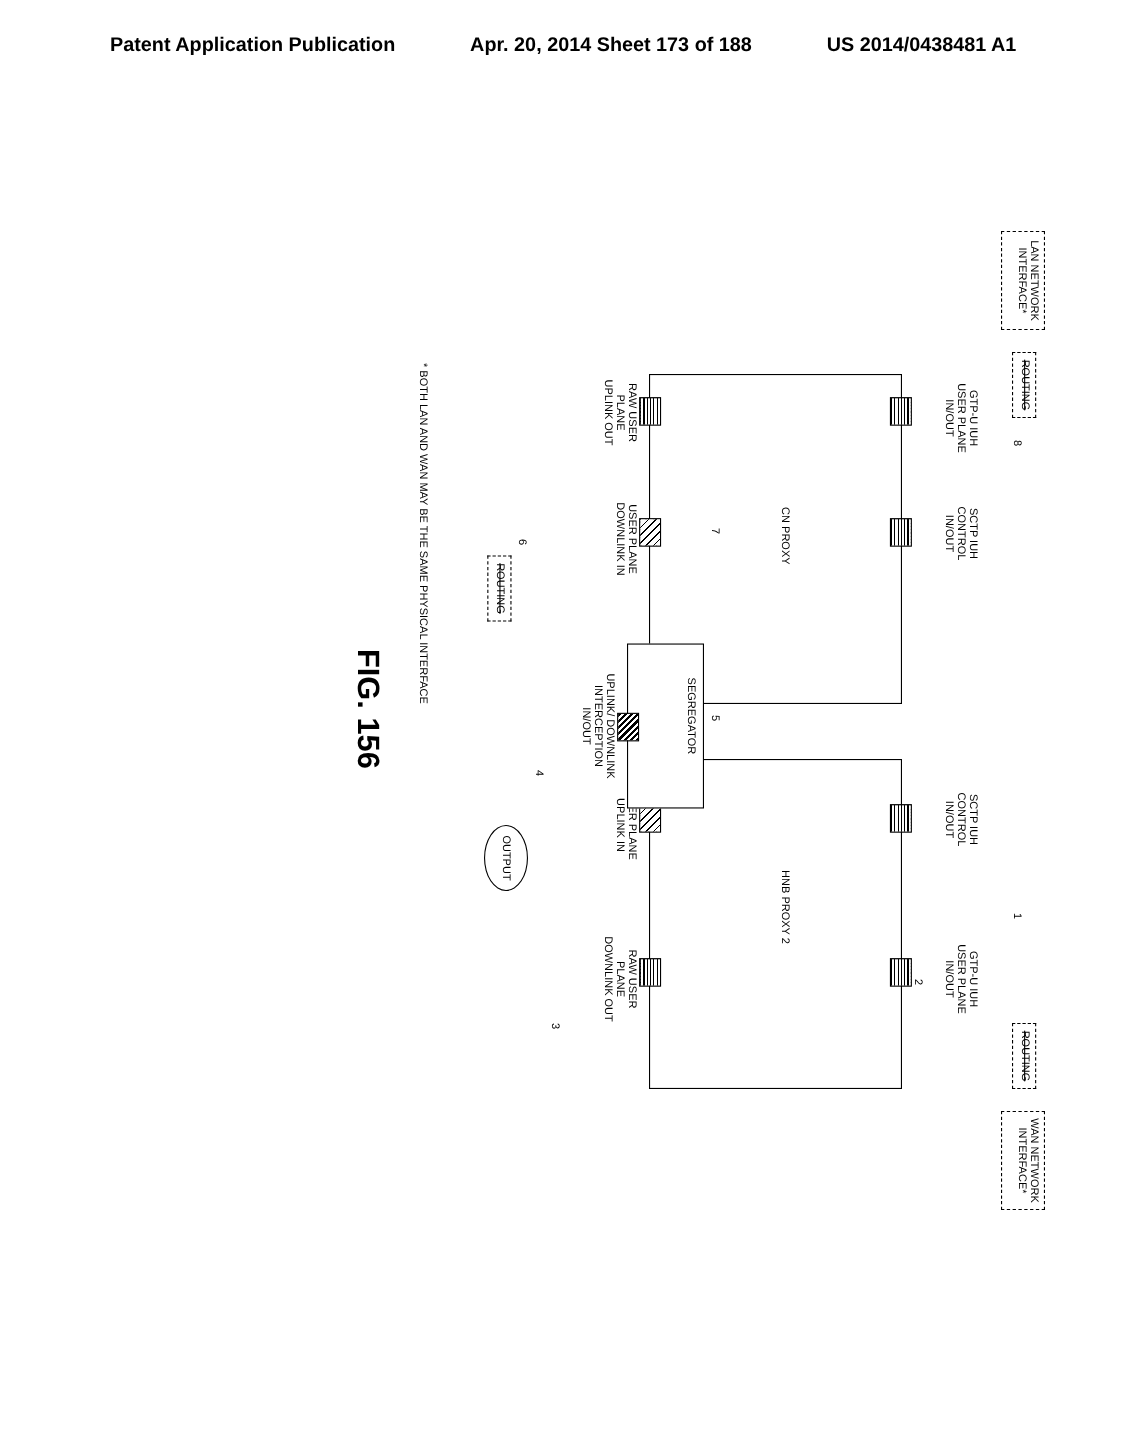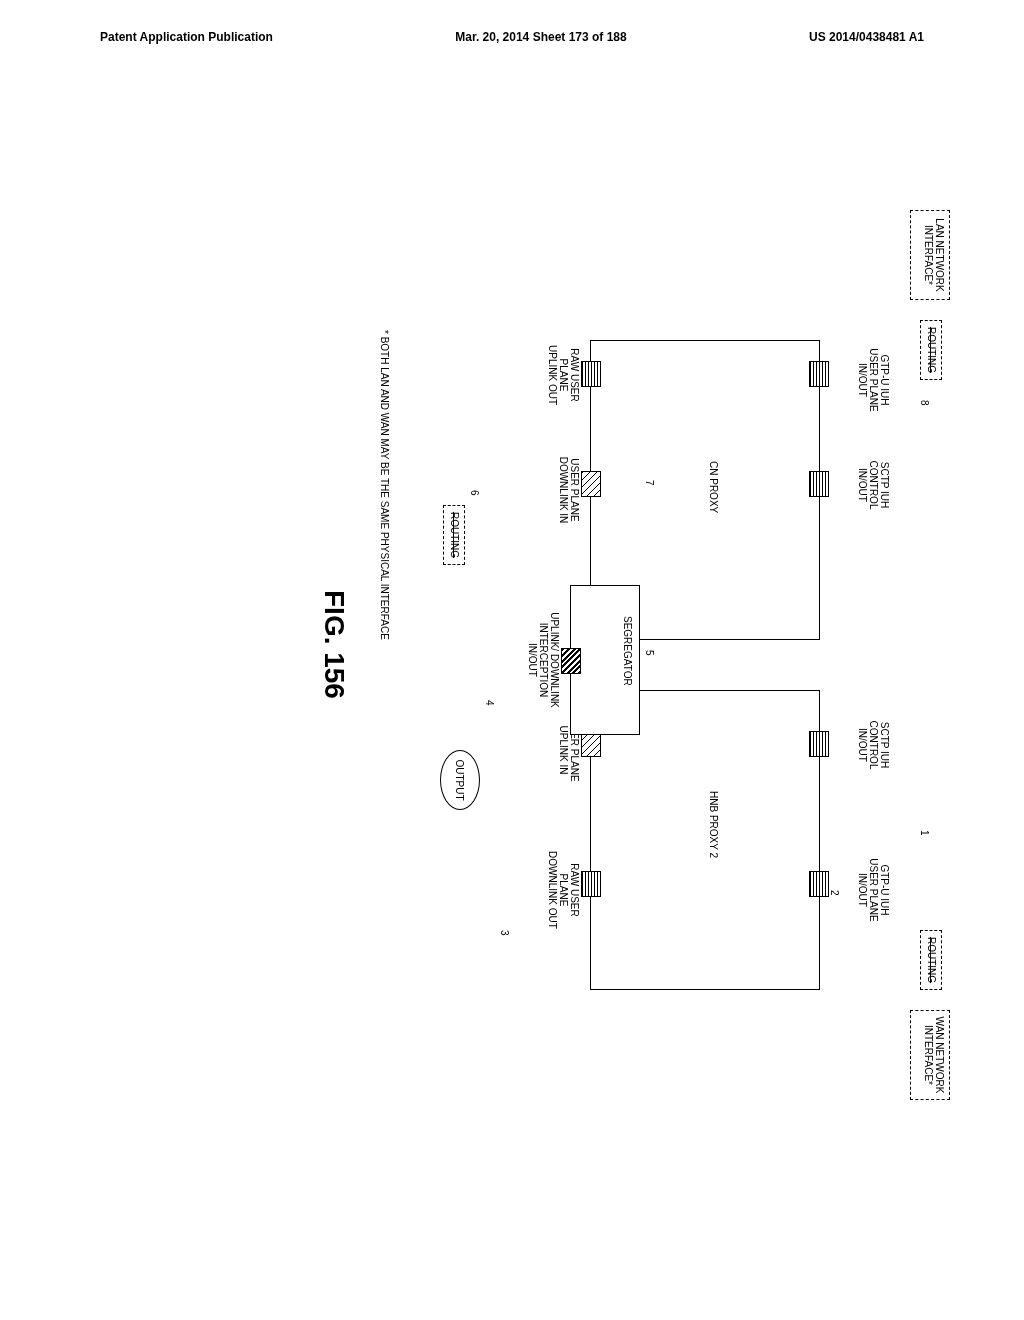--- a/index.html
+++ b/index.html
@@ -10,21 +10,21 @@
     padding: 0;
     width: 1024px;
     height: 1320px;
     position: relative;
     background: #fff;
   }
   .header {
     display: flex;
     justify-content: space-between;
     padding: 30px 100px 10px 100px;
-    font-size: 12px;
+    font-size: 18px;
     font-weight: bold;
   }
   .figure-area {
     position: absolute;
     top: 180px;
     left: 120px;
     width: 780px;
     height: 960px;
     transform: rotate(90deg);
     transform-origin: center center;
@@ -47,21 +47,21 @@
   .circle { position: absolute; border: 1px solid #000; border-radius: 50%; display:flex; align-items:center; justify-content:center; font-size:10px; }
   .fig-label { position: absolute; font-size: 28px; font-weight: bold; }
   .footnote { position: absolute; font-size: 10px; }
   .num { position:absolute; font-size:10px; }
 </style>
 </head>
 <body>
 
 <div class="header">
   <span>Patent Application Publication</span>
-  <span>Mar. 20, 2014  Sheet 173 of 188</span>
+  <span>Apr. 20, 2014  Sheet 173 of 188</span>
   <span>US 2014/0438481 A1</span>
 </div>
 
 <div class="figure-area">
 
   <div class="box dashed" style="top:40px; left:-60px; width:90px; height:40px;">
     <span>LAN NETWORK INTERFACE*</span>
   </div>
   <div class="box dashed" style="top:40px; left:740px; width:90px; height:40px;">
     <span>WAN NETWORK INTERFACE*</span>

